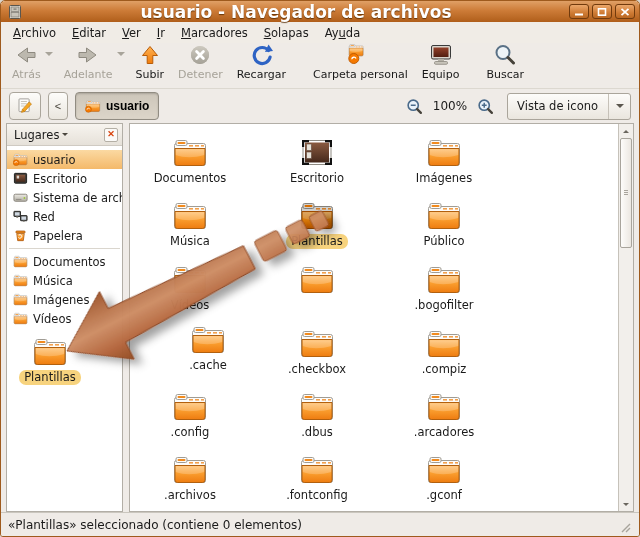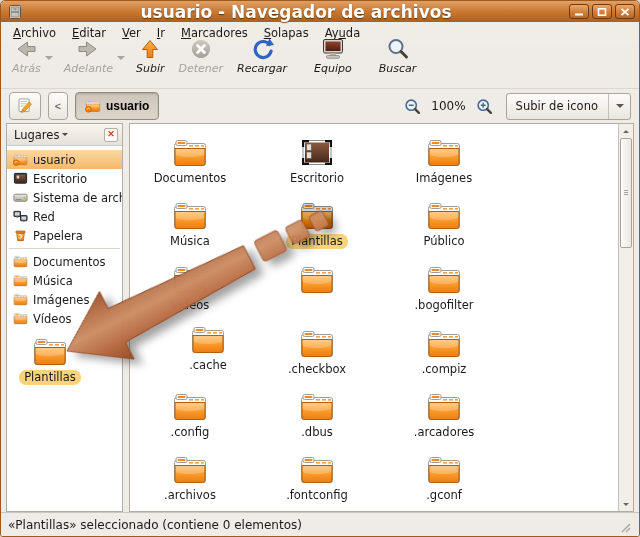--- a/index.html
+++ b/index.html
@@ -18,21 +18,21 @@
   .win-controls{display:flex;gap:3px;}
   .wc-btn{width:20px;height:15px;border:1px solid #713a0c;border-radius:3px;
     background:linear-gradient(#eba76a,#cf7c35 60%,#b96722);display:flex;align-items:center;justify-content:center;
     color:#fff;font-size:10px;line-height:1;font-weight:bold;text-shadow:0 1px 0 rgba(60,30,0,.6);padding:0;}
   .wc-btn svg{width:10px;height:8px;}
   
   .menubar{height:21px;display:flex;align-items:center;padding-left:4px;background:#f0ece6;font-size:11.5px;}
   .menu-item{padding:2px 8px;cursor:default;}
   .menu-item u{text-decoration:underline;}
   
-  .toolbar{height:46px;display:flex;align-items:flex-end;padding:1px 4px 12px;border-bottom:1px solid #dcd8d0;background:#efebe7;font-style:italic;}
+  .toolbar{height:46px;display:flex;align-items:center;padding:1px 4px 12px;border-bottom:1px solid #dcd8d0;background:#efebe7;}
   .tb-btn{display:flex;flex-direction:column;align-items:center;justify-content:flex-start;padding:3px 7px 1px;border-radius:3px;}
   .tb-btn .ic24{width:24px;height:24px;}
   .tb-btn .ic24 svg{width:24px;height:24px;}
   .tb-btn span{margin-top:1px;white-space:nowrap;}
   .tb-btn.disabled span{color:#a6a298;}
   .tb-drop{width:11px;display:flex;align-items:center;justify-content:center;margin:0 2px 12px -4px;}
   .tb-drop i{border:4px solid transparent;border-top-color:#a8a49a;margin-top:4px;}
   .tb-sep{width:1px;background:#d2cec6;margin:4px 6px;}
   
   .locbar{height:34px;display:flex;align-items:center;padding:0 8px;gap:7px;background:#efebe7;}
@@ -317,20 +317,26 @@
       </div>
       <div class="tb-btn">
         <span class="ic24"><svg viewBox="0 0 24 24">
             <use href="#i-reload"></use>
           </svg></span>
         <span>Recargar</span>
       </div>
       <div class="tb-sep"></div>
       <div class="tb-btn">
         <span class="ic24"><svg viewBox="0 0 24 24">
+            <use href="#i-homebig"></use>
+          </svg></span>
+        <span>Carpeta personal</span>
+      </div>
+      <div class="tb-btn">
+        <span class="ic24"><svg viewBox="0 0 24 24">
             <use href="#i-computer"></use>
           </svg></span>
         <span>Equipo</span>
       </div>
       <div class="tb-sep"></div>
       <div class="tb-btn">
         <span class="ic24"><svg viewBox="0 0 24 24">
             <use href="#i-search"></use>
           </svg></span>
         <span>Buscar</span>
@@ -352,21 +358,21 @@
     </button>
     <span class="loc-spacer"></span>
     <span class="zoom-ic"><svg viewBox="0 0 16 16">
           <use href="#i-zoomout"></use>
         </svg></span>
     <span class="zoom-level">100%</span>
     <span class="zoom-ic"><svg viewBox="0 0 16 16">
           <use href="#i-zoomin"></use>
         </svg></span>
     <div class="combo">
-      <span class="combo-label">Subir de icono</span>
+      <span class="combo-label">Vista de icono</span>
       <span class="combo-sep"></span>
       <span class="combo-arrow">
           <i></i>
         </span>
     </div>
   </div>
 
   <div class="content">
     <div class="sidebar">
       <div class="sb-header">

